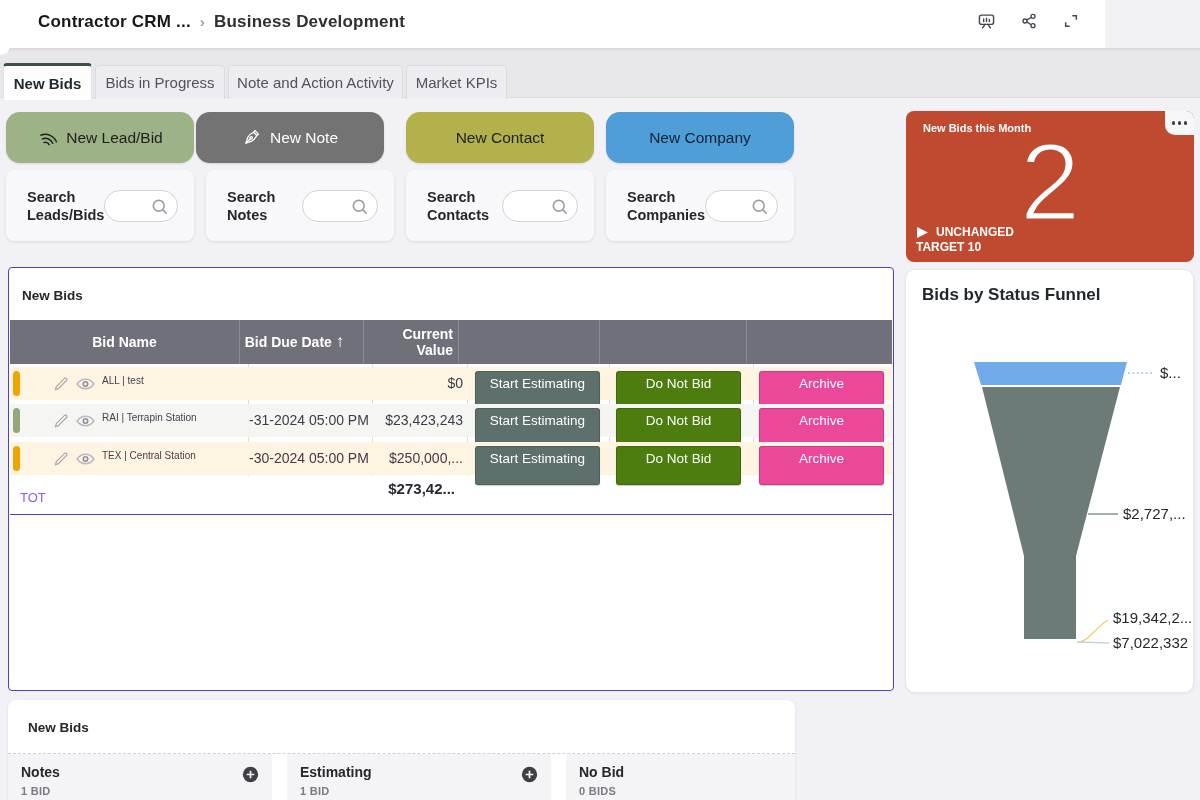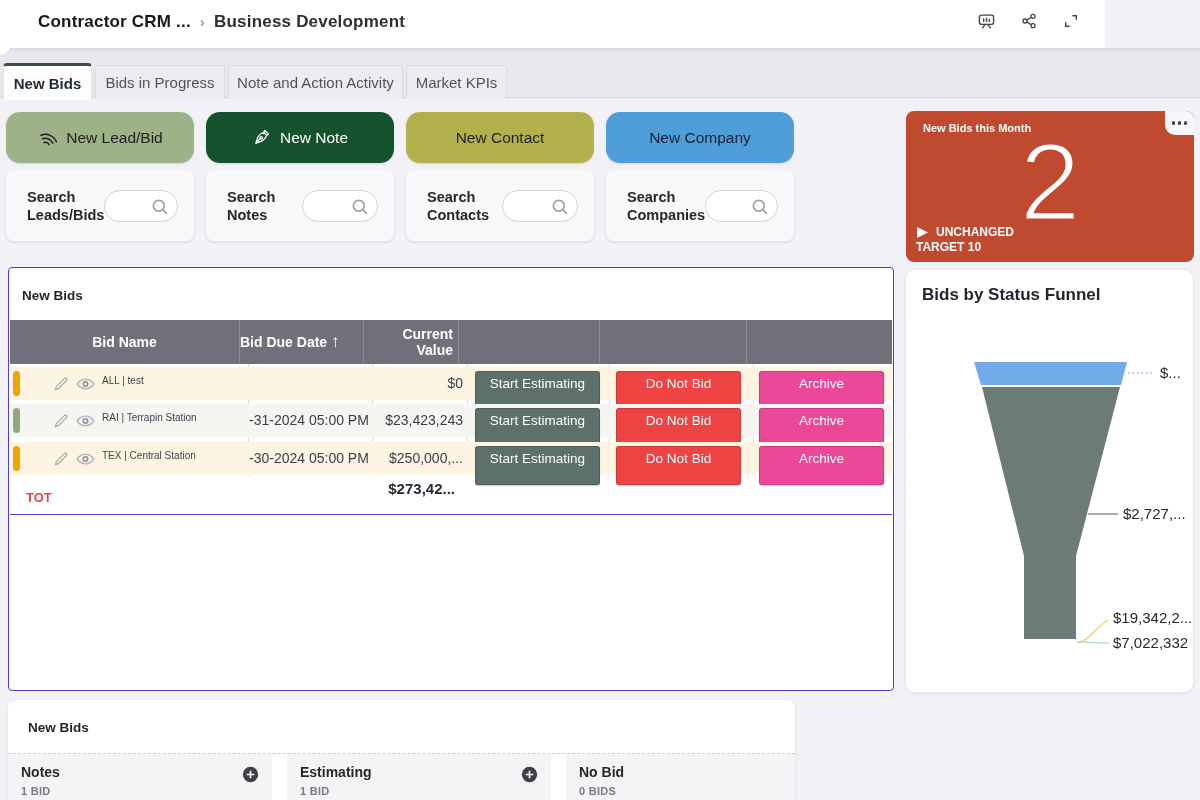--- a/index.html
+++ b/index.html
@@ -44,24 +44,24 @@
 .thead { position:absolute; left:1px; top:52px; width:882px; height:44px; background:#70707a; display:flex; color:#fff; font-size:14px; font-weight:bold; }
 .th { border-right:1px solid #8a8a93; display:flex; align-items:center; }
 .row { position:absolute; left:1px; width:882px; height:33px; }
 .vline { position:absolute; top:96px; height:112px; width:1px; background:#dddbd2; }
 .bar { position:absolute; left:3px; top:4px; width:7px; height:25px; border-radius:3.5px; }
 .rname { position:absolute; left:92px; top:8px; white-space:nowrap; font-size:10px; font-weight:500; color:#44404e; }
 .rdate { position:absolute; left:239px; width:116px; top:8px; white-space:nowrap; font-size:14px; color:#3f3b49; text-align:right; }
 .rval { position:absolute; left:363px; width:90px; top:8px; white-space:nowrap; font-size:14px; color:#3f3b49; text-align:right; }
 .rbtn { position:absolute; top:4px; width:125px; height:39px; border-radius:3px; color:#fff; font-size:13.5px; text-align:center; line-height:25px; box-shadow:inset 0 0 0 1px rgba(0,0,0,.15), 0 1px 1px rgba(0,0,0,.2); }
 .se { left:465px; background:#5e706b; }
-.dnb { left:606px; background:#ef4444; }
+.dnb { left:606px; background:#4d7c0f; }
 .ar { left:749px; background:#ec4899; }
 .totrow { position:absolute; left:1px; top:208px; width:882px; height:39px; border-bottom:1.5px solid #4a3fcf; }
-.tot { position:absolute; left:16px; top:14px; font-size:13px; font-weight:bold; color:#ef4444; }
+.tot { position:absolute; left:10px; top:14px; font-size:13px; font-weight:normal; color:#8b5cf6; }
 .totval { position:absolute; left:363px; width:82px; top:4px; font-size:15px; font-weight:bold; color:#2b2733; text-align:right; }
 
 
 .fcard { position:absolute; left:905px; top:269px; width:289px; height:424px; background:#ffffff; border-radius:10px; border:1px solid #e8e7ec; box-shadow:0 1px 3px rgba(0,0,0,.06); }
 .fcard .ttl2 { position:absolute; left:16px; top:15px; font-size:17px; font-weight:bold; color:#22272e; }
 
 
 .bottomcard { position:absolute; left:8px; top:700px; width:787px; height:110px; background:#ffffff; border-radius:8px 8px 0 0; box-shadow:0 1px 3px rgba(0,0,0,.10); }
 .kanban { position:absolute; left:0; top:53px; width:787px; height:57px; border-top:1px dashed #cfcdd5; }
 .kcol { position:absolute; top:0; height:57px; background:#f4f3f6; }
@@ -105,21 +105,21 @@
 <div class="abtn" style="left:6px; background:#9db286; color:#1f1f1f;">
   <svg width="20" height="19" viewBox="0 0 24 24" fill="none" stroke="#1f1f1f" stroke-width="1.9" stroke-linecap="round">
     <g transform="rotate(-22 12 12)">
       <path d="M6 16.5a5 5 0 0 1 5 5"></path>
       <path d="M6 11.5a10 10 0 0 1 10 10"></path>
       <path d="M6 6.5a15 15 0 0 1 15 15"></path>
     </g>
   </svg>
   <span>New Lead/Bid</span>
 </div>
-<div class="abtn" style="left:206px; background:#14532d; color:#ffffff;">
+<div class="abtn" style="left:196px; background:#737373; color:#ffffff;">
   <svg width="19" height="19" viewBox="0 0 24 24" fill="none" stroke="#ffffff" stroke-width="1.6" stroke-linejoin="round" stroke-linecap="round">
     <path d="M5 19 L7.3 11.7 C9 8.8 12 6.6 14.6 5.4 L18.6 9.4 C17.4 12 15.2 15 12.3 16.7 Z"></path>
     <circle cx="11.6" cy="12.4" r="1.6"></circle>
     <path d="M5 19 L10.4 13.6"></path>
     <path d="M14.6 5.4 L16.2 3.2 L20.8 7.8 L18.6 9.4"></path>
   </svg>
   <span>New Note</span>
 </div>
 <div class="abtn" style="left:406px; background:#b3b14b; color:#1f1f1f;">New Contact</div>
 <div class="abtn" style="left:606px; background:#4f9ed8; color:#132231;">New Company</div>
@@ -175,21 +175,21 @@
       <i></i>
       <i></i>
       <i></i>
     </div>
 </div>
 
 <div class="panel">
   <div class="ttl" style="left:13px;">New Bids</div>
   <div class="thead">
     <div class="th" style="width:230px; justify-content:center;">Bid Name</div>
-    <div class="th" style="width:124px; justify-content:flex-start; padding-right:14px;">Bid Due Date&nbsp;<span style="font-size:17px; font-weight:400;">↑</span></div>
+    <div class="th" style="width:124px; justify-content:center; padding-right:14px;">Bid Due Date&nbsp;<span style="font-size:17px; font-weight:400;">↑</span></div>
     <div class="th" style="width:95px; justify-content:flex-end; padding-right:5px; text-align:right;">Current<br>Value</div>
     <div class="th" style="width:141px;"></div>
     <div class="th" style="width:147px;"></div>
     <div class="th" style="width:137px; border-right:none;"></div>
   </div>
 
   <div class="vline" style="left:239px;"></div>
   <div class="vline" style="left:363px;"></div>
   <div class="vline" style="left:458px;"></div>
   <div class="vline" style="left:600px;"></div>

